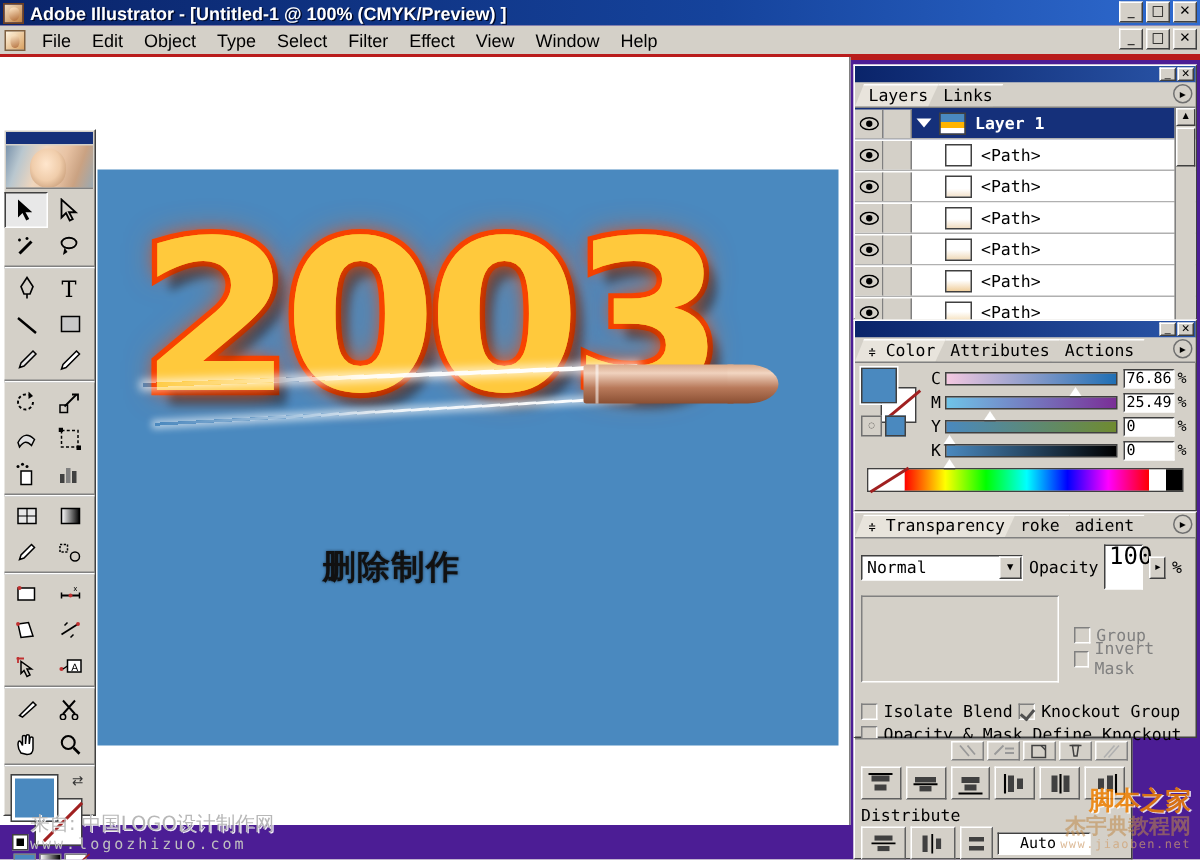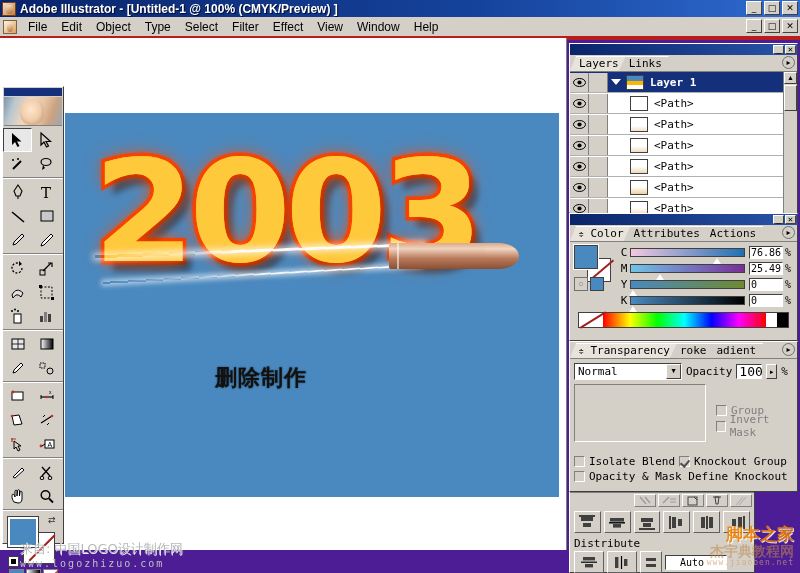--- a/index.html
+++ b/index.html
@@ -303,23 +303,23 @@
     font-size:11px;line-height:15px;padding-left:3px;display:flex;align-items:center;
     font-family:"DejaVu Sans Mono",monospace;
   }
   .tpselect .arrowbtn{
     margin-left:auto;width:15px;height:15px;background:#d4d0c8;
     border:1px solid;border-color:#fff #404040 #404040 #fff;box-sizing:border-box;
     font-size:7px;line-height:13px;text-align:center;
   }
   .tplab{font-size:11px;font-family:"DejaVu Sans Mono",monospace;}
   .tpval{
-    width:26px;height:15px;background:#fff;
+    width:26px;height:30px;background:#fff;
     border:1px solid;border-color:#404040 #fff #fff #404040;box-sizing:border-box;
-    font-size:13px;line-height:13px;padding-left:2px;font-family:"DejaVu Sans Mono",monospace;
+    font-size:16px;line-height:13px;padding-left:2px;font-family:"DejaVu Sans Mono",monospace;
   }
   .tpspin{width:11px;height:15px;background:#d4d0c8;
     border:1px solid;border-color:#fff #404040 #404040 #fff;box-sizing:border-box;
     font-size:7px;line-height:13px;text-align:center;}
   .tpthumbarea{height:62px;margin:4px 0 2px 0;display:flex;}
   .tpthumb{
     width:150px;height:58px;background:#d4d0c8;
     border:1px solid;border-color:#808080 #fff #fff #808080;box-sizing:border-box;
   }
   .tpchecks{margin-left:10px;padding-top:18px;}

